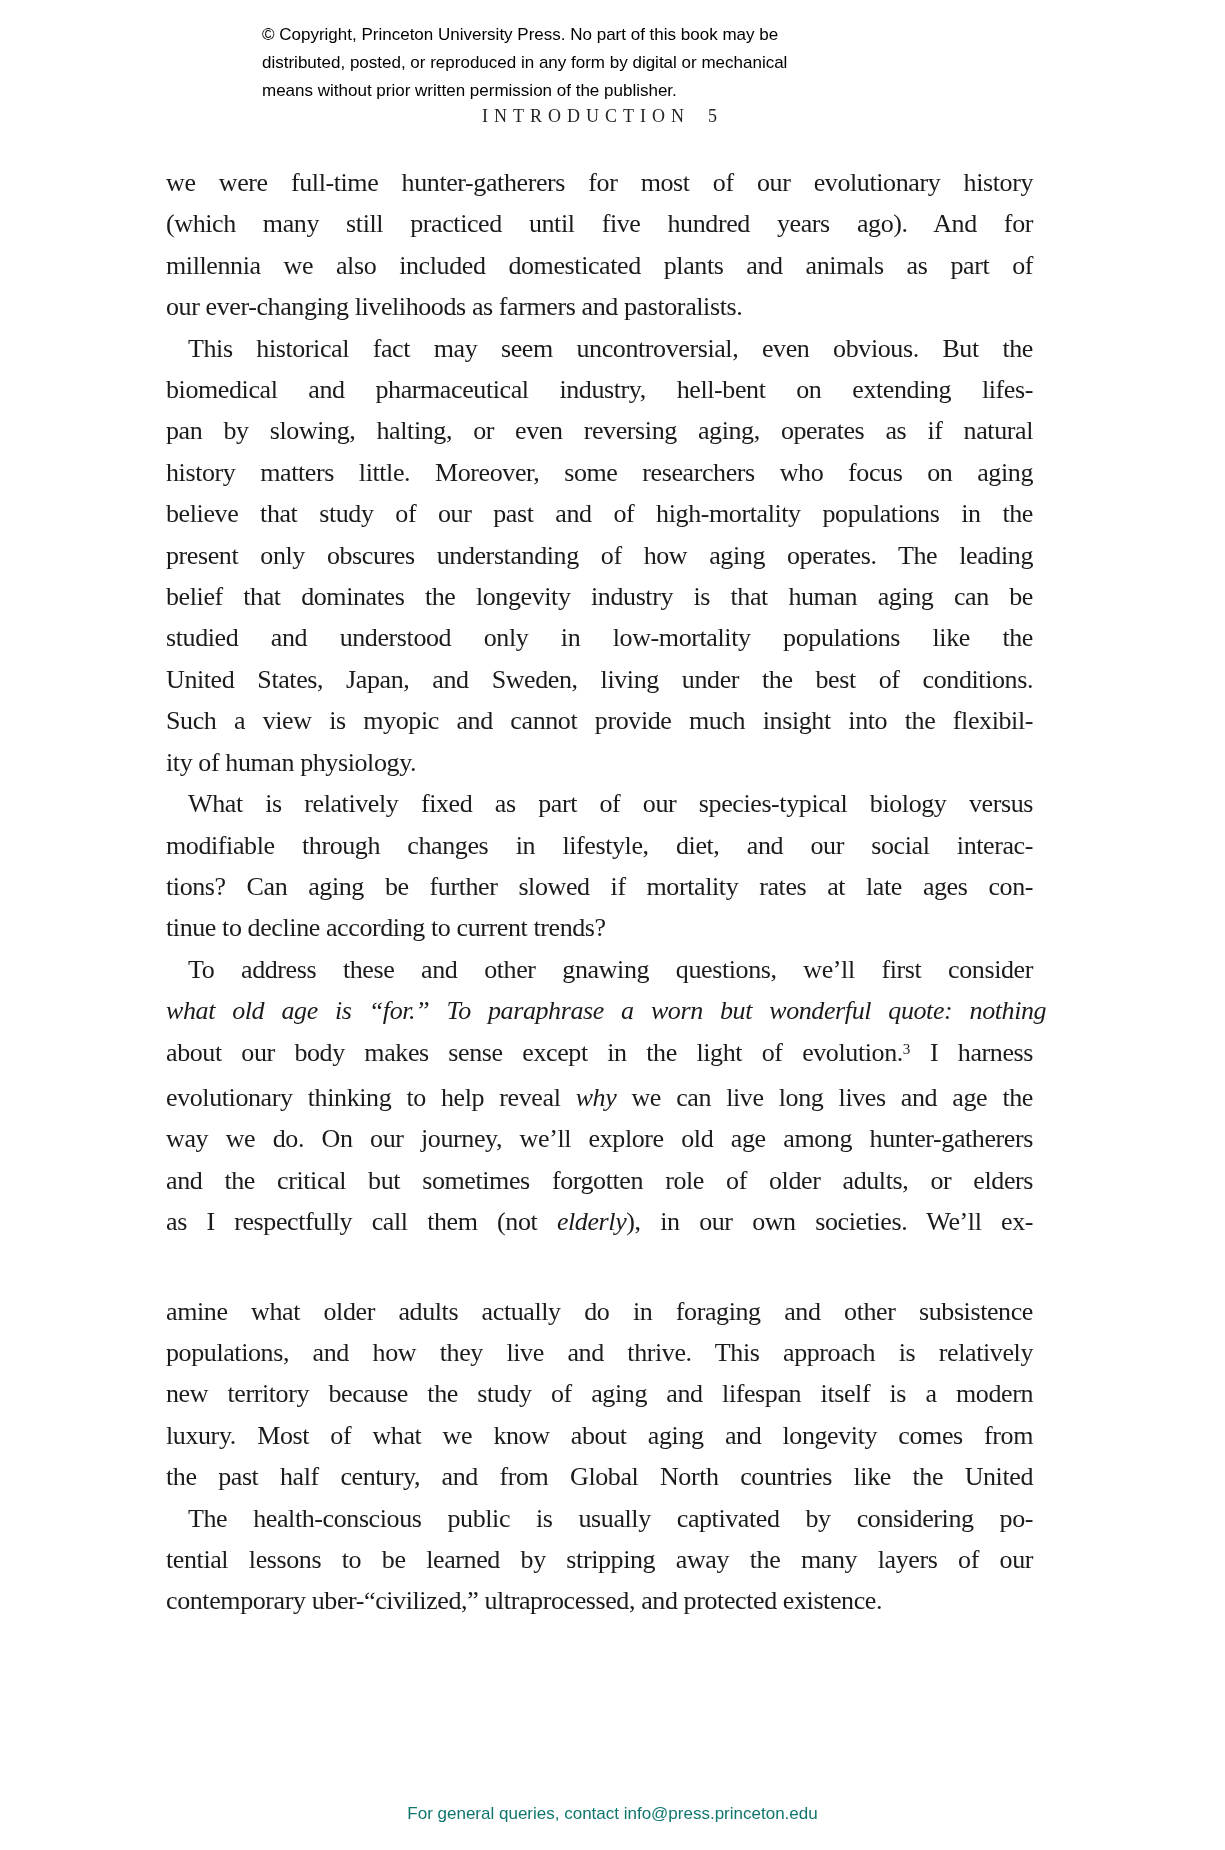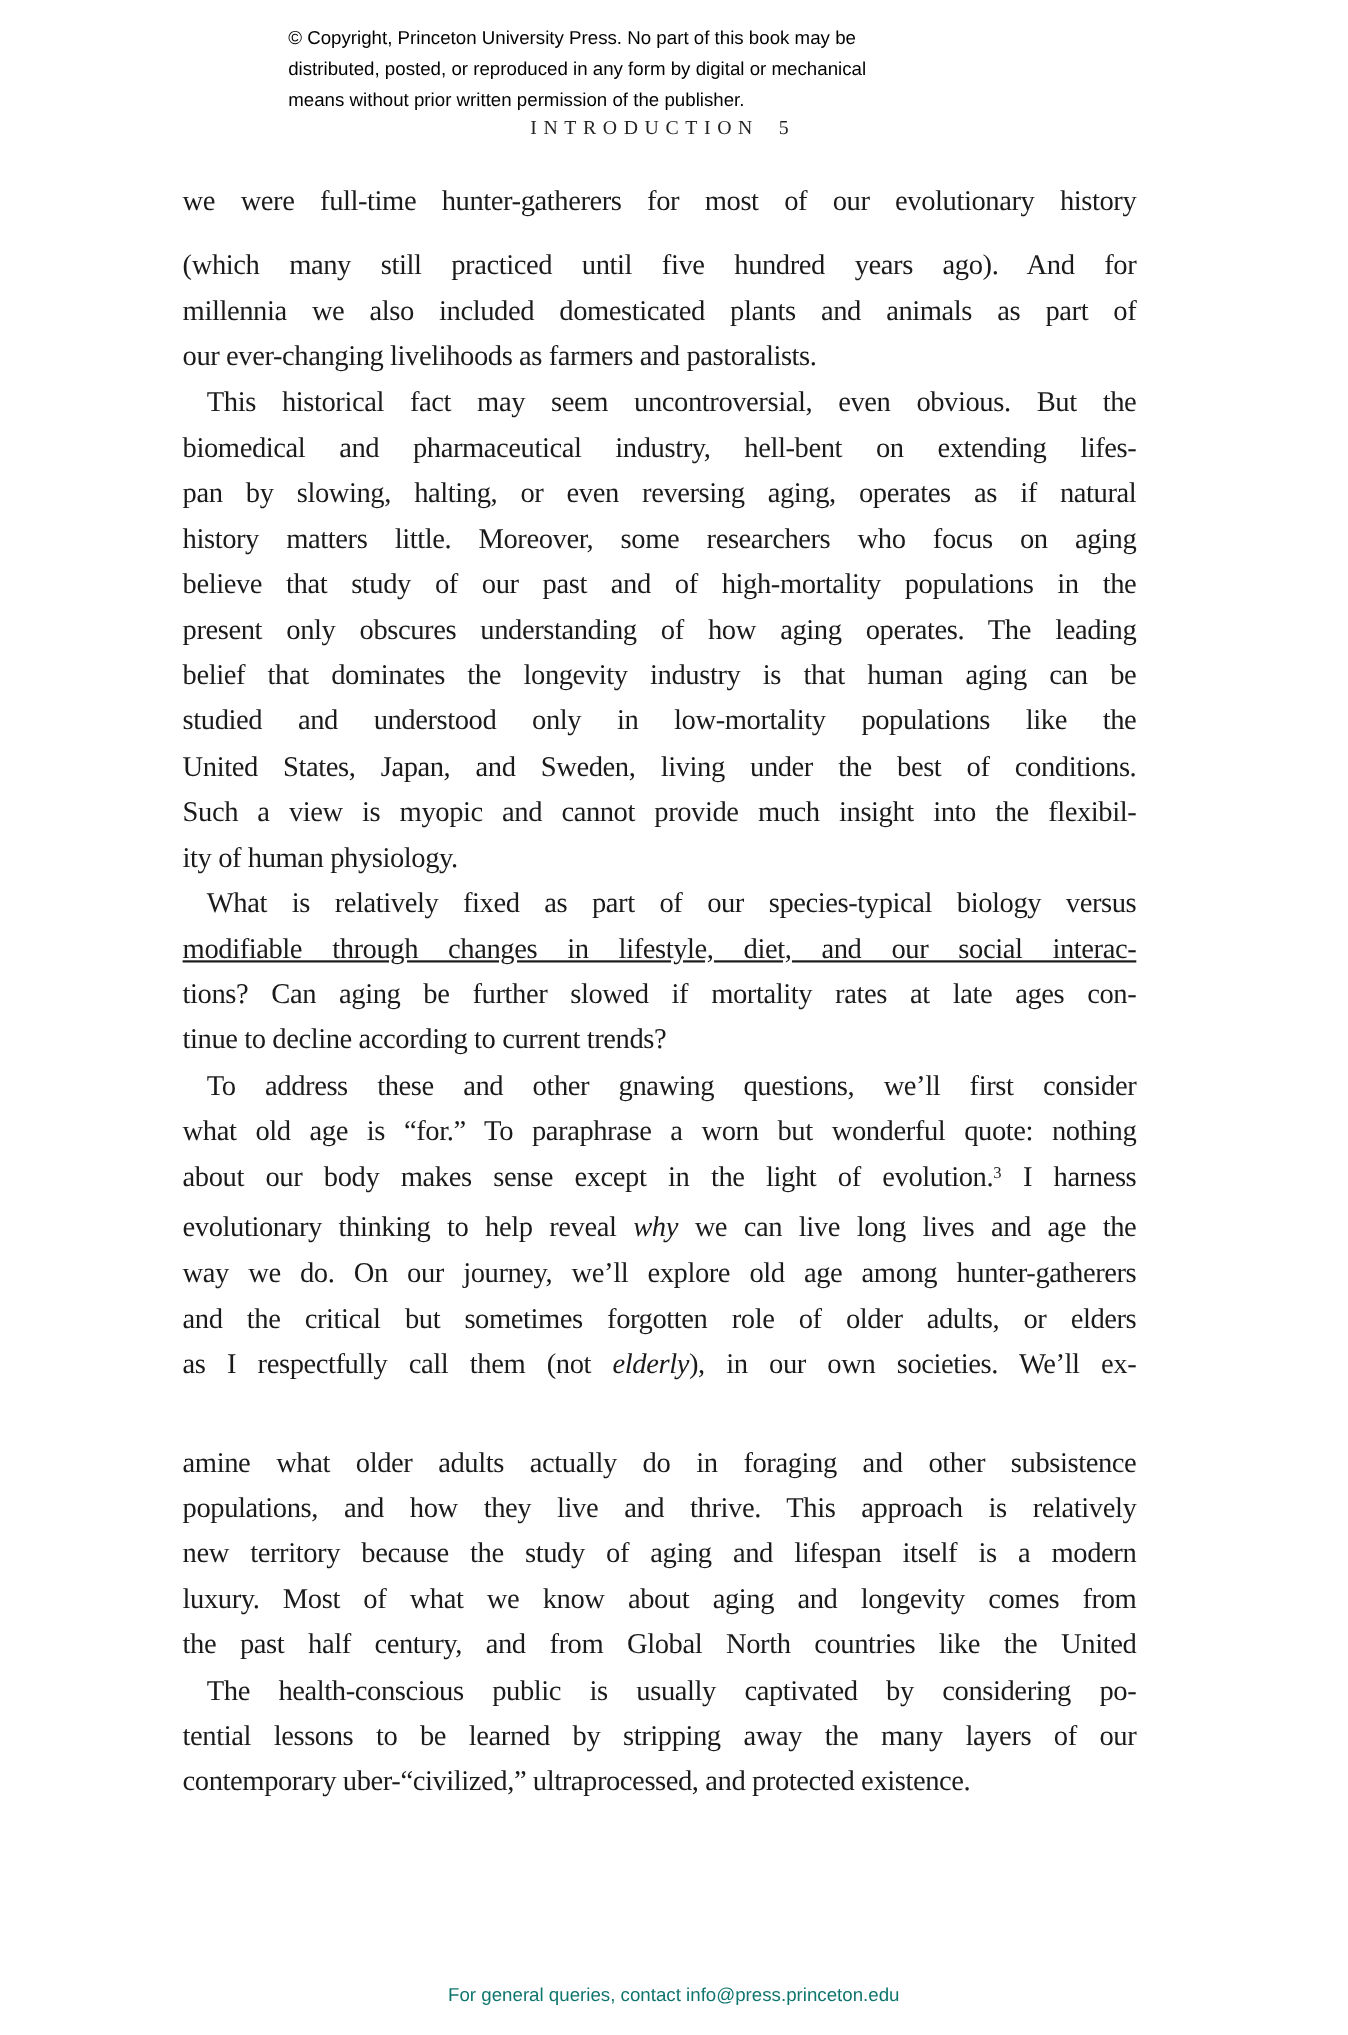--- a/index.html
+++ b/index.html
@@ -79,46 +79,46 @@
     <div>means without prior written permission of the publisher.</div>
   </div>
 
   <div class="running-head">
     <span>INTRODUCTION</span><span class="pagenum">5</span>
   </div>
 
   <div class="body-text">
       <div class="paragraph">
         <div class="line" style="word-spacing: 17.158px;"><span>we were full-time hunter-gatherers for most of our evolutionary history</span></div>
-        <div class="line" style="word-spacing: 20.9641px; margin-top: 17px;"><span>(which many still practiced until five hundred years ago). And for</span></div>
+        <div class="line" style="word-spacing: 20.9641px;"><span>(which many still practiced until five hundred years ago). And for</span></div>
         <div class="line" style="word-spacing: 16.825px;"><span>millennia we also included domesticated plants and animals as part of</span></div>
         <div class="line last"><span>our ever-changing livelihoods as farmers and pastoralists.</span></div>
       </div>
       <div class="paragraph">
         <div class="line first" style="word-spacing: 17.566px;"><span>This historical fact may seem uncontroversial, even obvious. But the</span></div>
         <div class="line" style="word-spacing: 24.692px; text-align: right;"><span>biomedical and pharmaceutical industry, hell-bent on extending lifes-</span></div>
         <div class="line" style="word-spacing: 15.0099px;"><span>pan by slowing, halting, or even reversing aging, operates as if natural</span></div>
         <div class="line" style="word-spacing: 18.7292px;"><span>history matters little. Moreover, some researchers who focus on aging</span></div>
         <div class="line" style="word-spacing: 15.6889px;"><span>believe that study of our past and of high-mortality populations in the</span></div>
         <div class="line" style="word-spacing: 15.901px;"><span>present only obscures understanding of how aging operates. The leading</span></div>
         <div class="line" style="word-spacing: 14.3793px;"><span>belief that dominates the longevity industry is that human aging can be</span></div>
         <div class="line" style="word-spacing: 26.4121px;"><span>studied and understood only in low-mortality populations like the</span></div>
         <div class="line" style="word-spacing: 16.8562px;"><span>United States, Japan, and Sweden, living under the best of conditions.</span></div>
         <div class="line" style="word-spacing: 11.4674px;"><span>Such a view is myopic and cannot provide much insight into the flexibil-</span></div>
         <div class="line last"><span>ity of human physiology.</span></div>
       </div>
       <div class="paragraph">
         <div class="line first" style="word-spacing: 16.3984px;"><span>What is relatively fixed as part of our species-typical biology versus</span></div>
-        <div class="line" style="word-spacing: 21.2274px; text-decoration: underline;"><span>modifiable through changes in lifestyle, diet, and our social interac-</span></div>
+        <div class="line" style="word-spacing: 21.2274px;"><span>modifiable through changes in lifestyle, diet, and our social interac-</span></div>
         <div class="line" style="word-spacing: 14.8112px;"><span>tions? Can aging be further slowed if mortality rates at late ages con-</span></div>
         <div class="line last"><span>tinue to decline according to current trends?</span></div>
       </div>
       <div class="paragraph">
         <div class="line first" style="word-spacing: 20.6458px;"><span>To address these and other gnawing questions, we’ll first consider</span></div>
-        <div class="line" style="word-spacing: 11.1224px;"><span>what old age is “for.” To paraphrase a worn but wonderful quote: nothing</span></div>
+        <div class="line" style="word-spacing: 11.1224px; font-style: italic;"><span>what old age is “for.” To paraphrase a worn but wonderful quote: nothing</span></div>
         <div class="line" style="word-spacing: 13.4805px;"><span>about our body makes sense except in the light of evolution.<sup>3</sup> I harness</span></div>
         <div class="line" style="word-spacing: 9.07091px;"><span>evolutionary thinking to help reveal <i>why</i> we can live long lives and age the</span></div>
         <div class="line" style="word-spacing: 11.4361px;"><span>way we do. On our journey, we’ll explore old age among hunter-gatherers</span></div>
         <div class="line" style="word-spacing: 15.973px;"><span>and the critical but sometimes forgotten role of older adults, or elders</span></div>
         <div class="line" style="word-spacing: 13.4401px;"><span>as I respectfully call them (not <i>elderly</i>), in our own societies. We’ll ex-</span></div>
         <div class="line" style="word-spacing: 17.4016px; margin-top: 48px;"><span>amine what older adults actually do in foraging and other subsistence</span></div>
         <div class="line" style="word-spacing: 17.4859px;"><span>populations, and how they live and thrive. This approach is relatively</span></div>
         <div class="line" style="word-spacing: 13.2786px;"><span>new territory because the study of aging and lifespan itself is a modern</span></div>
         <div class="line" style="word-spacing: 15.1648px;"><span>luxury. Most of what we know about aging and longevity comes from</span></div>
         <div class="line" style="word-spacing: 15.4844px;"><span>the past half century, and from Global North countries like the United</span></div>

